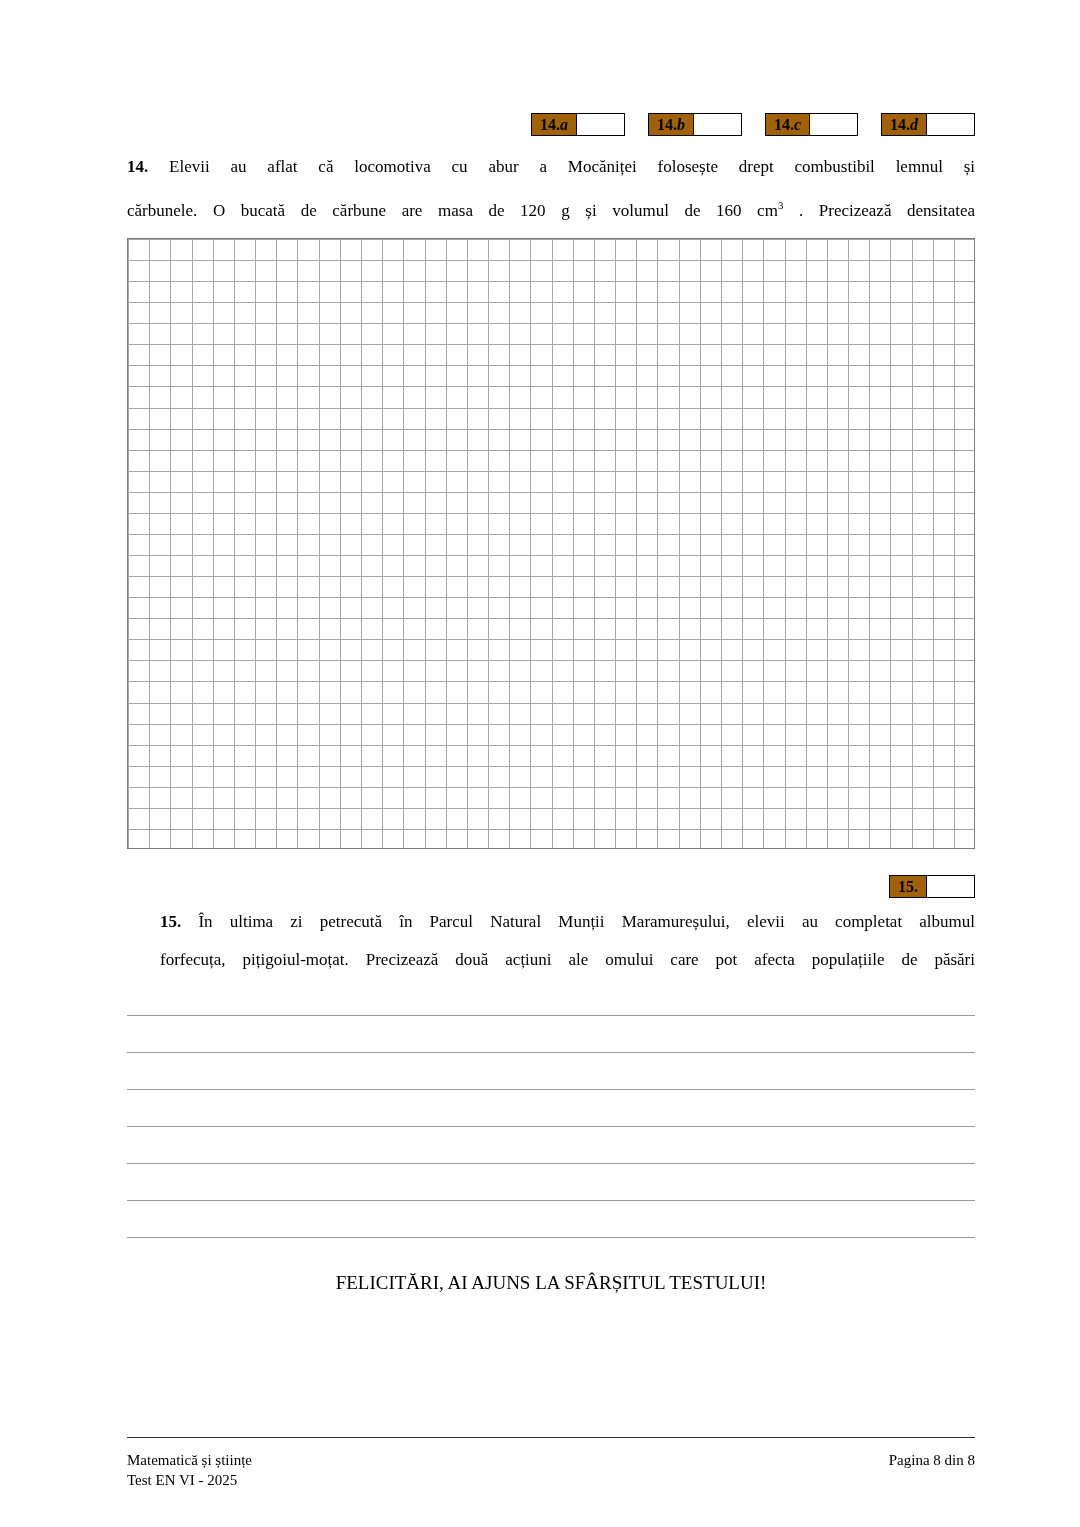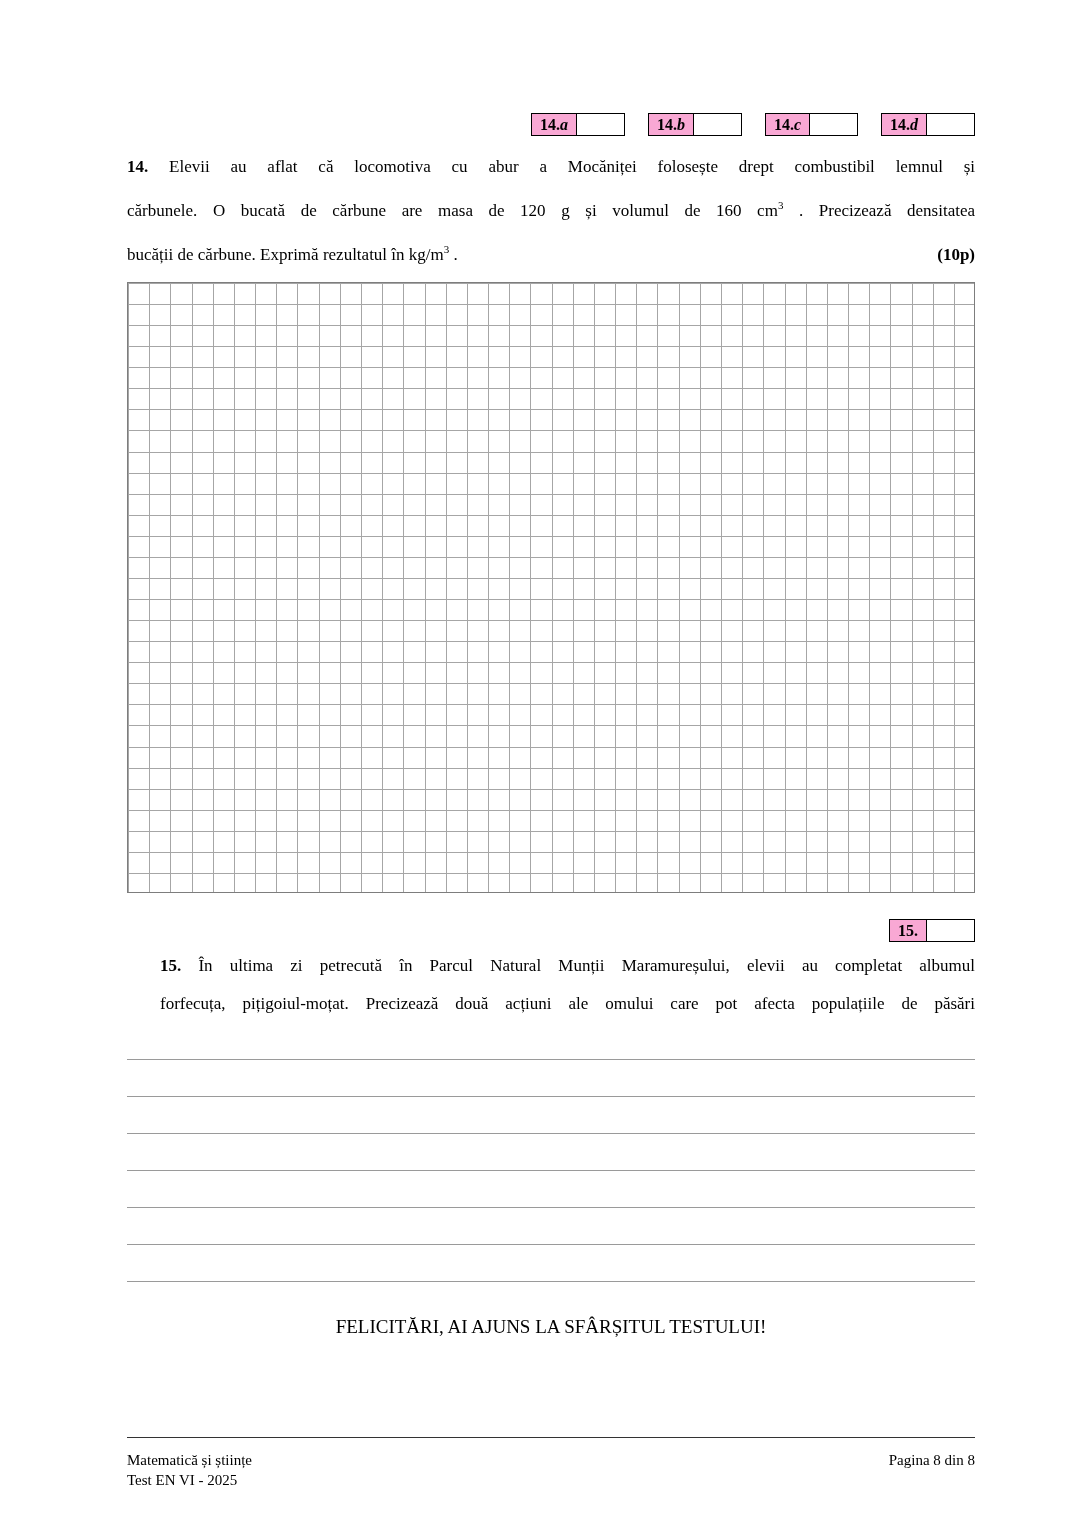--- a/index.html
+++ b/index.html
@@ -8,21 +8,21 @@
     background: #ffffff; color: #000;
     font-family: "Liberation Serif", serif;
     overflow: hidden;
   }
   .page { position: relative; width: 1080px; height: 1527px; box-sizing: border-box; padding: 113px 105px 0 127px; }
 
   
   .score-row { display: flex; justify-content: flex-end; gap: 23px; height: 23px; }
   .score-group { display: flex; }
   .score-label {
-    background: #f9a8d4; border: 1px solid #000;
+    background: #a16207; border: 1px solid #000;
     font-weight: bold; font-size: 16px; line-height: 21px; padding: 0 8px;
     white-space: nowrap;
   }
   .score-label .letter { font-style: italic; }
   .score-blank { width: 47px; border: 1px solid #000; border-left: 0; background: #fff; }
 
   
   .para { font-size: 17px; }
   .para14 { margin-top: 9px; }
   .para14 .ln { line-height: 44px; }
@@ -79,24 +79,20 @@
     </div>
     <div class="score-group">
       <div class="score-label"><span>14.</span><span class="letter">d</span></div>
       <div class="score-blank"></div>
     </div>
   </div>
 
   <div class="para para14">
     <div class="ln jline"><b class="qnum">14.</b> <span>Elevii au aflat că locomotiva cu abur a Mocăniței folosește drept combustibil lemnul și</span></div>
     <div class="ln jline"><span>cărbunele. O bucată de cărbune are masa de 120 g și volumul de 160 cm</span><span class="sup">3</span><span> . Precizează densitatea</span></div>
-    <div class="ln fline">
-      <span><span>bucății de cărbune. Exprimă rezultatul în kg/m</span><span class="sup">3</span><span> .</span></span>
-      <b class="points">(10p)</b>
-    </div>
   </div>
 
   <div class="grid-area"></div>
 
   <div class="score-row score-row15">
     <div class="score-group">
       <div class="score-label"><span>15.</span><span class="letter"></span></div>
       <div class="score-blank"></div>
     </div>
   </div>

